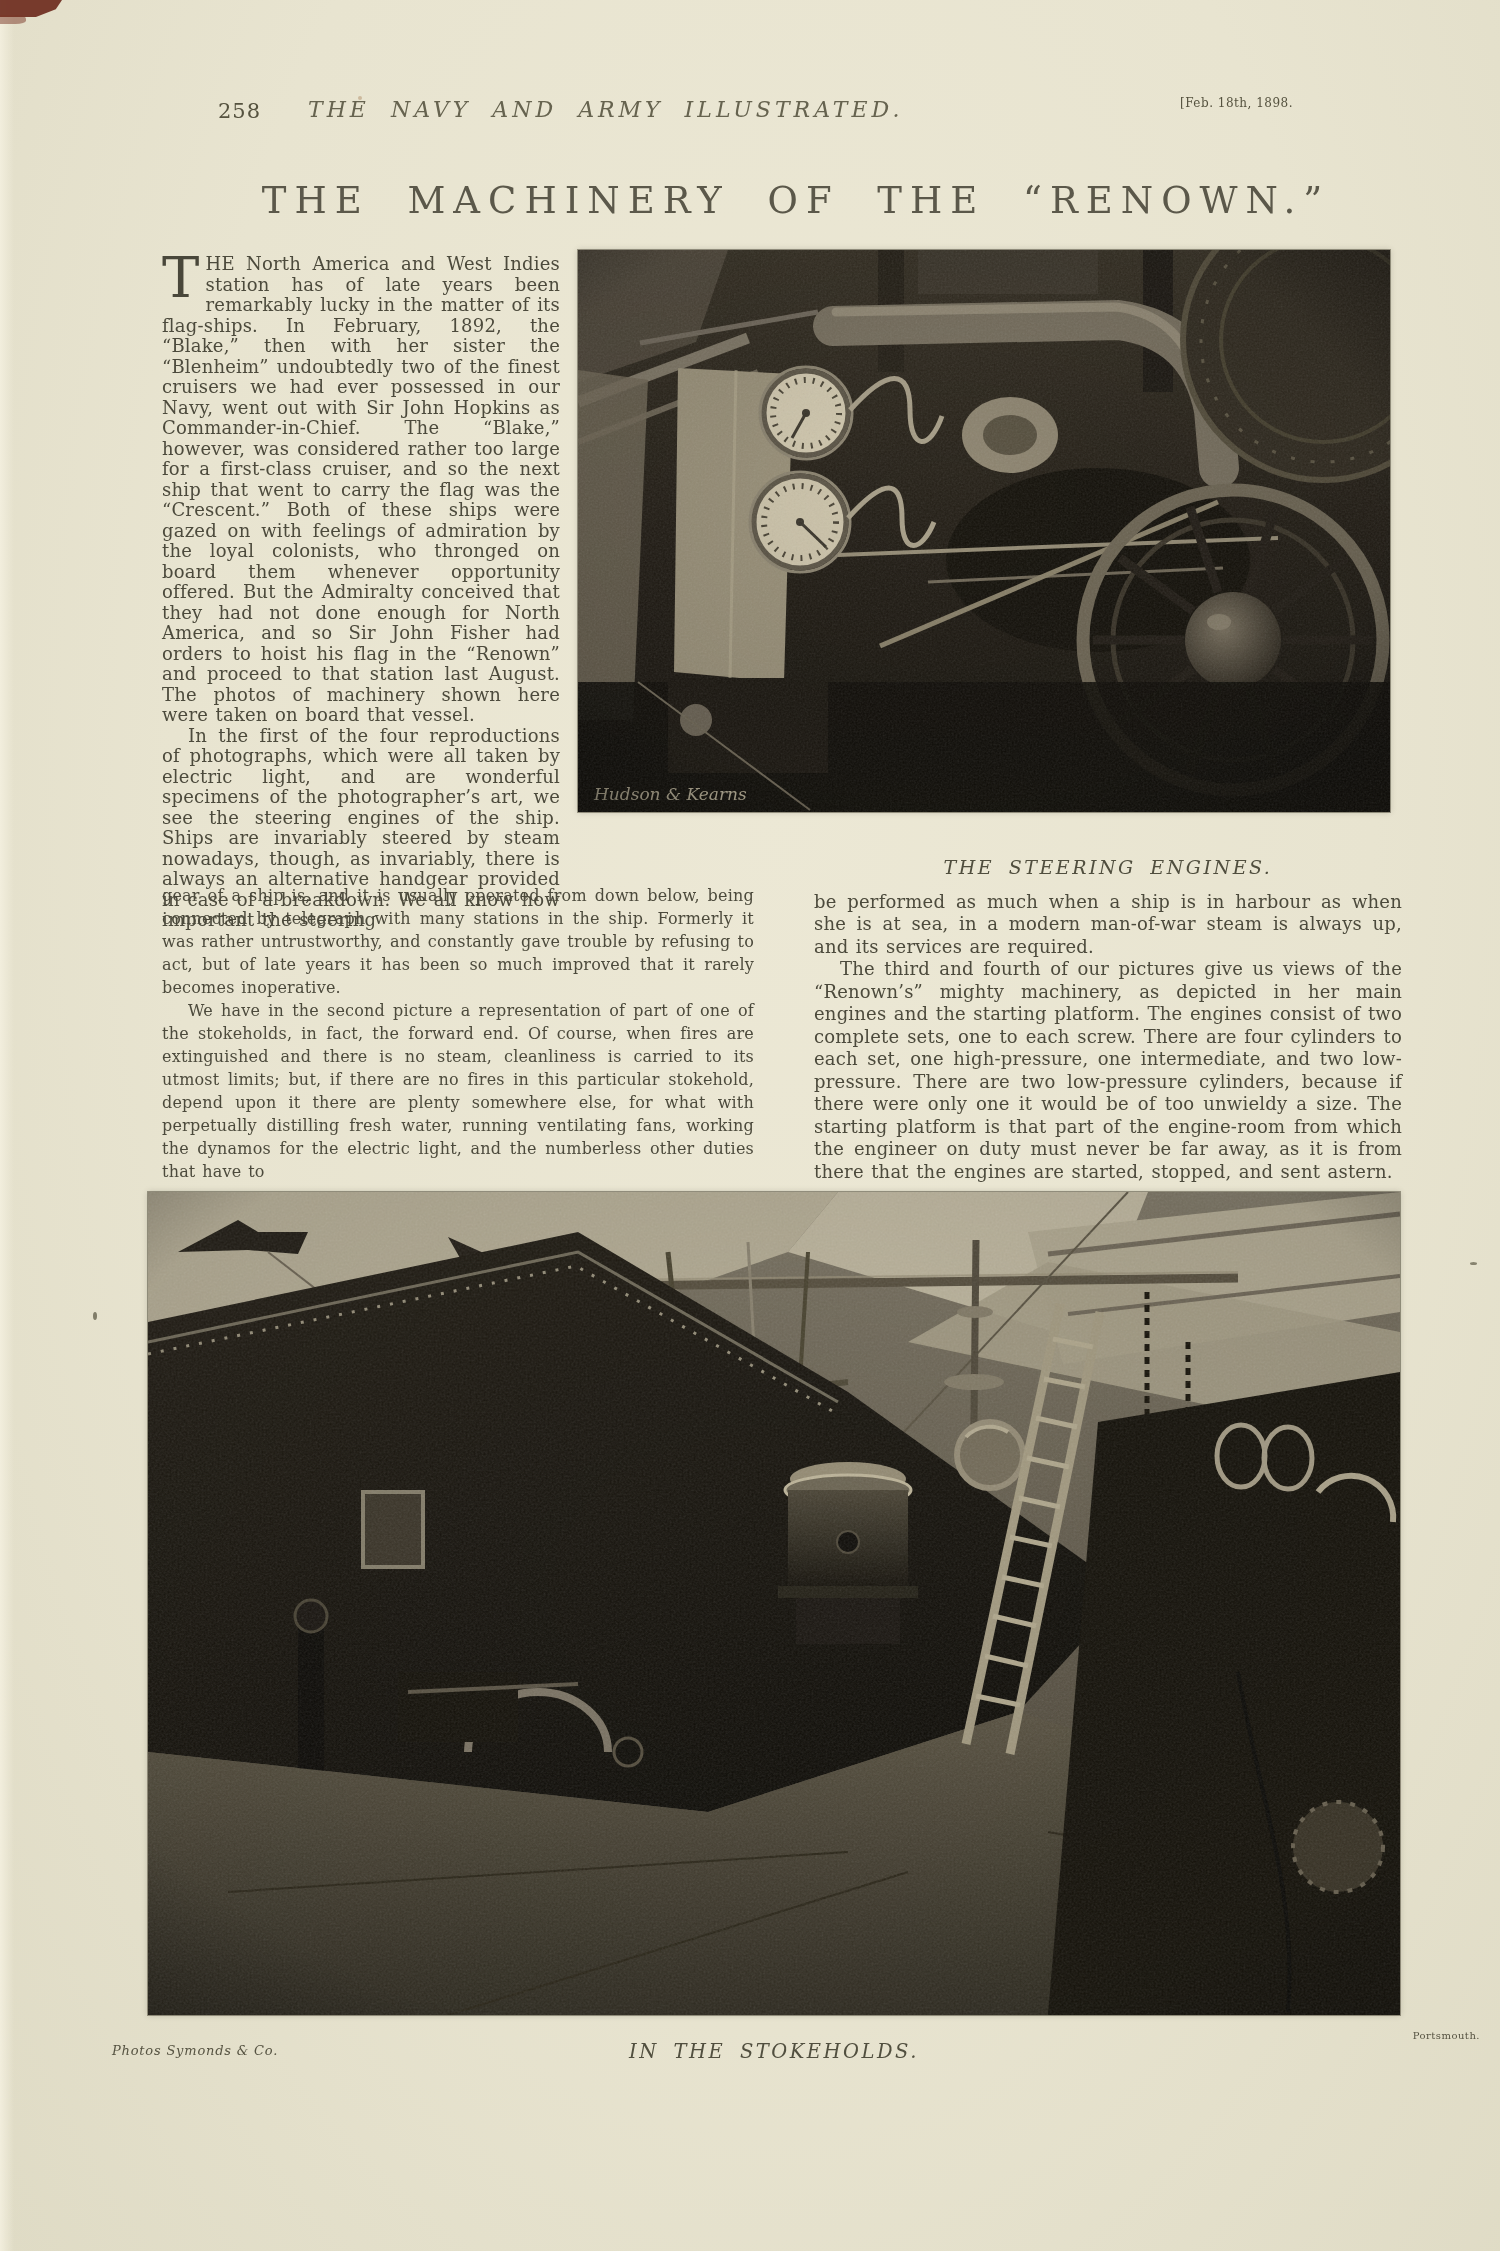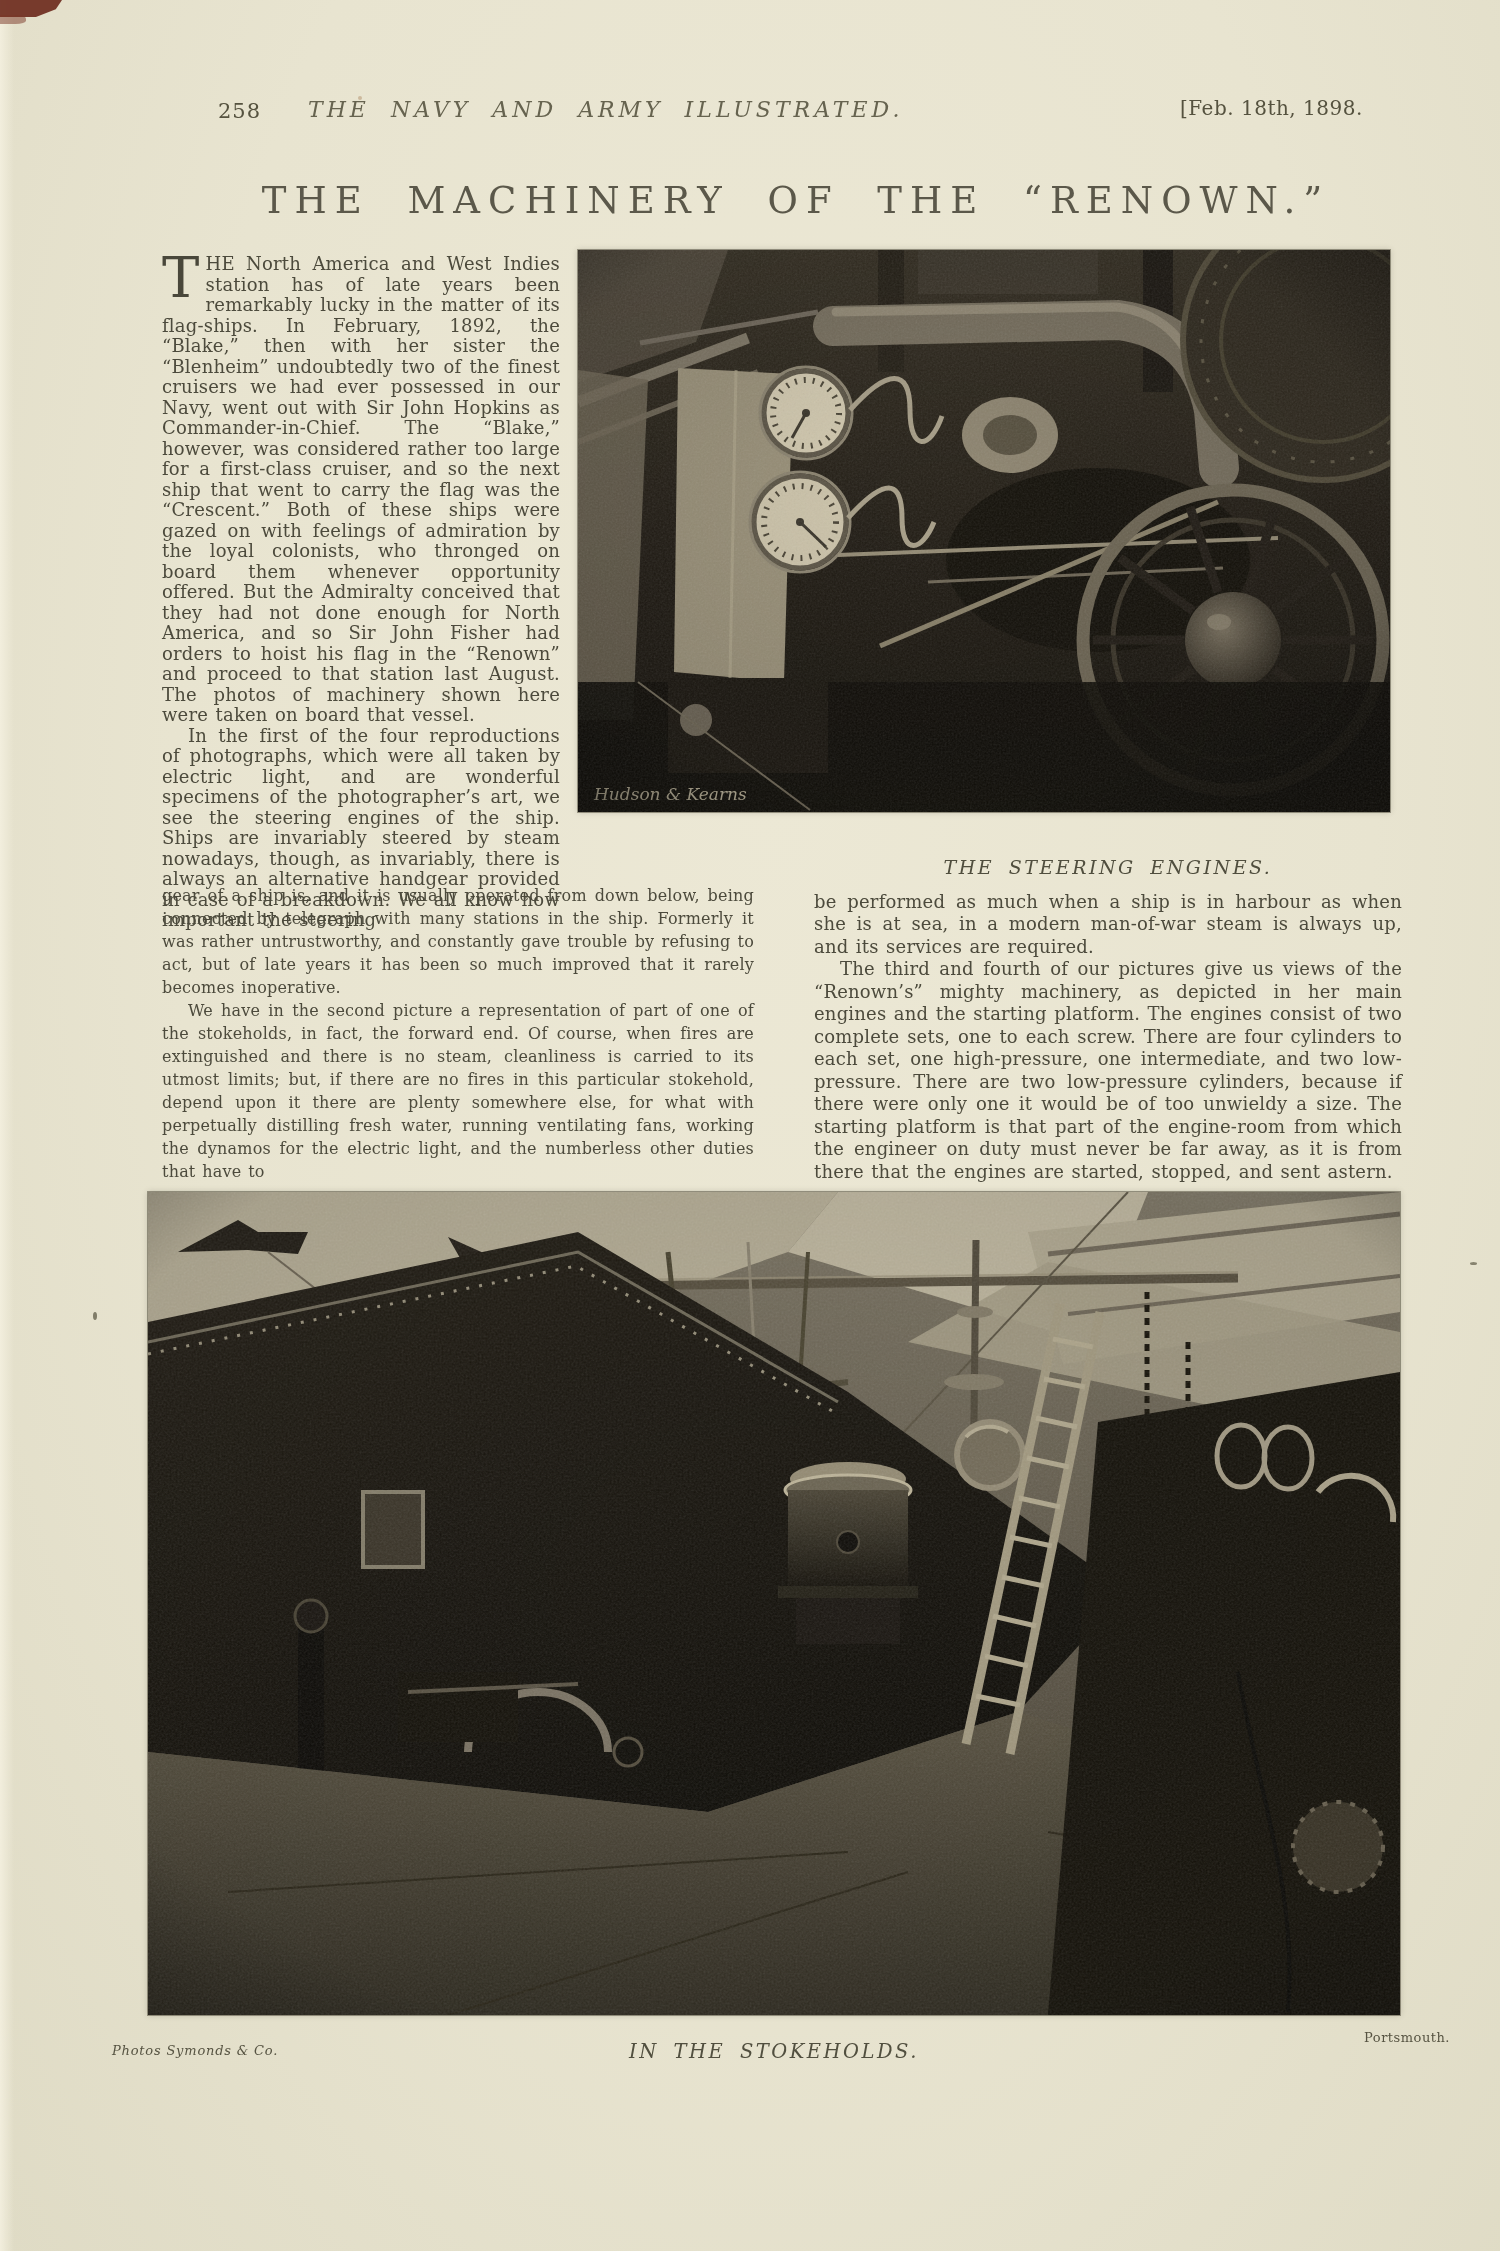--- a/index.html
+++ b/index.html
@@ -17,21 +17,21 @@
   .corner-mark2{position:absolute;left:0;top:15px;width:26px;height:9px;background:#7a3526;
     opacity:.5;border-radius:0 40% 40% 0;}
   .speck{position:absolute;border-radius:50%;}
   .speck.s1{left:1470px;top:1262px;width:7px;height:3px;background:#6f6b58;opacity:.8;}
   .speck.s2{left:93px;top:1312px;width:4px;height:8px;background:#55523f;opacity:.7;}
   .speck.s3{left:358px;top:96px;width:4px;height:4px;background:#b08d6a;opacity:.5;}
 
   .header-pageno{position:absolute;left:218px;top:99px;font-size:21px;color:#55523f;letter-spacing:1px;}
   .header-journal{position:absolute;left:308px;top:97px;width:970px;text-align:left;
     font-style:italic;font-size:22px;letter-spacing:4px;word-spacing:10px;color:#66634f;}
-  .header-date{position:absolute;left:1180px;top:96px;font-size:20px;color:#55523f;letter-spacing:.5px;}
+  .header-date{position:absolute;left:1180px;top:96px;font-size:12px;color:#55523f;letter-spacing:.5px;}
 
   .article-title{position:absolute;left:135px;top:178px;width:1320px;margin:1px;text-align:center;
     font-size:37px;font-weight:400;letter-spacing:8px;word-spacing:18px;color:#5b584a;}
 
   .col-narrow{position:absolute;left:162px;top:254px;width:398px;
     font-size:18px;line-height:20.5px;text-align:justify;letter-spacing:.2px;word-spacing:1.5px;}
   .col-narrow p,.col-wide p,.col-right p{margin:0;}
   .indent{text-indent:26px;}
   .dropcap{float:left;font-size:56px;line-height:43px;padding:2px 6px 0 0;color:#49473a;}
 
@@ -45,22 +45,22 @@
   figure{margin:0;}
   .photo{position:absolute;background:#181510;
     box-shadow:0 0 0 1px rgba(60,55,40,.45), 0 0 6px rgba(60,55,40,.25);}
   .photo svg{display:block;width:100%;height:100%;}
   .photo1{left:578px;top:250px;width:812px;height:562px;}
   .photo2{left:148px;top:1192px;width:1252px;height:823px;}
 
   .credit-left{position:absolute;left:112px;top:2043px;font-size:13px;letter-spacing:.8px;color:#565342;font-style:italic;}
   .caption-stokeholds{position:absolute;left:148px;top:2040px;width:1252px;text-align:center;
     font-style:italic;font-size:19.5px;letter-spacing:2.5px;word-spacing:6px;color:#514f3f;}
-  .credit-right{position:absolute;left:1250px;top:2030px;width:200px;text-align:right;
-    font-size:13px;letter-spacing:.5px;color:#565342;}
+  .credit-right{position:absolute;left:1280px;top:2030px;width:200px;text-align:right;
+    font-size:10px;letter-spacing:.5px;color:#565342;}
 </style>
 </head>
 <body>
 
 <div class="page">
   <div class="edge-left"></div>
   <div class="corner-mark"></div>
   <div class="corner-mark2"></div>
   <div class="speck s1"></div>
   <div class="speck s2"></div>

